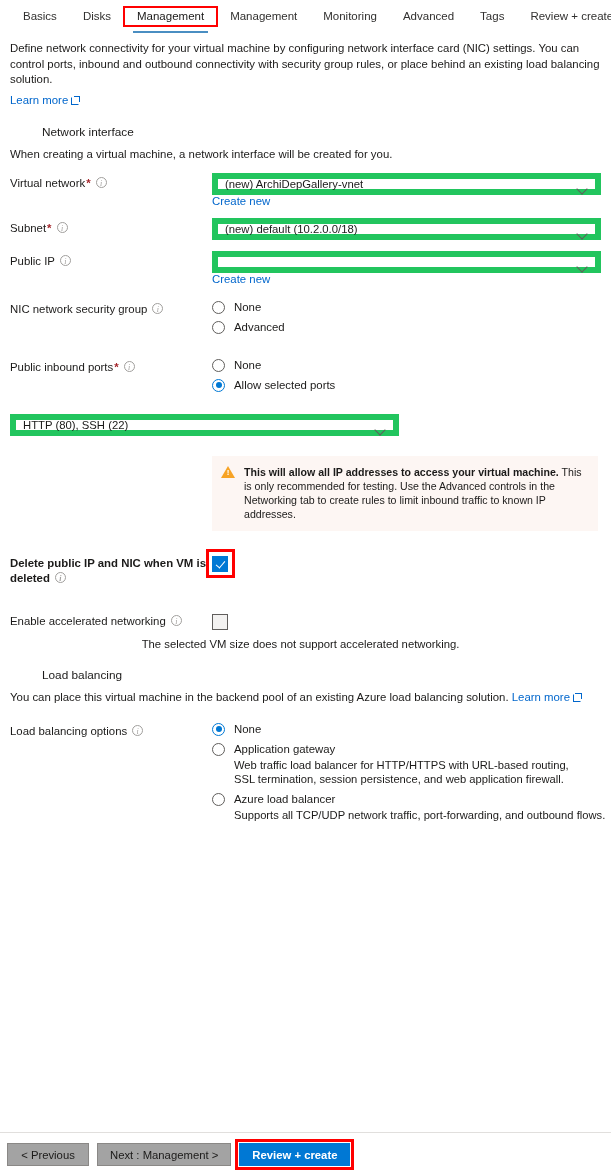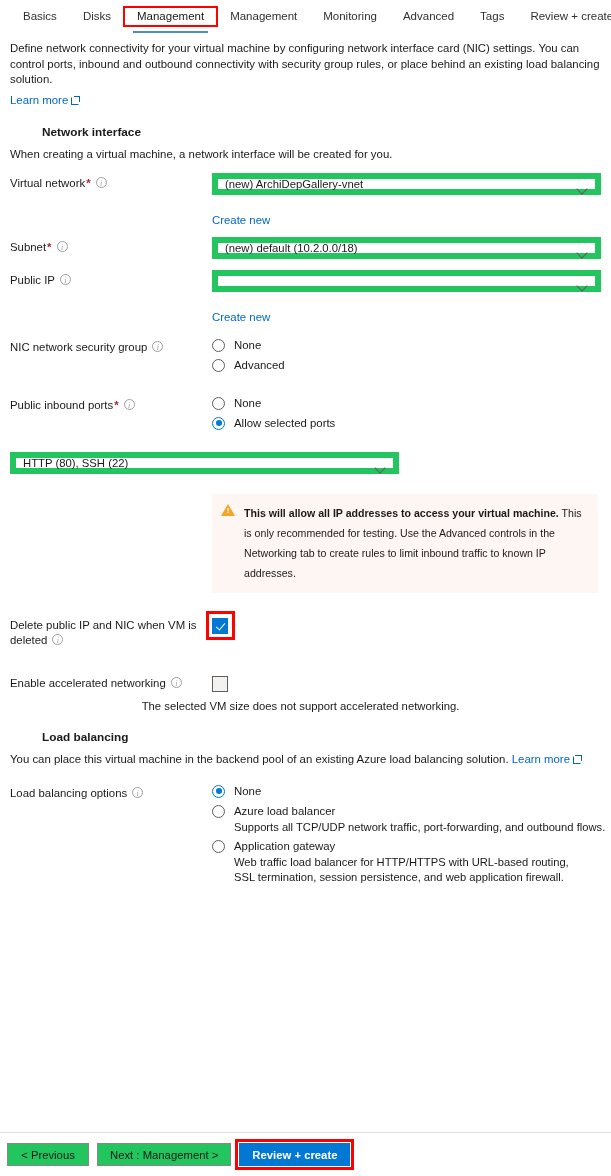--- a/index.html
+++ b/index.html
@@ -79,21 +79,21 @@
     position: absolute; left: 2.5px; top: 0;
     width: 5.5px; height: 5.5px;
     border-top: 1px solid #0066cc;
     border-right: 1px solid #0066cc;
   }
   .learn-block { margin-top: 2px; }
 
   
   .section-title {
     font-size: 11.8px;
-    font-weight: bold;
+    font-weight: normal;
     color: #1b1a19;
     margin: 17px 10px 0 10px;
     padding-left: 32px;
   }
   .section-sub {
     font-size: 11.4px;
     color: #1b1a19;
     margin: 8px 10px 0 10px;
     line-height: 15px;
   }
@@ -150,21 +150,21 @@
     cursor: pointer;
   }
   .chev {
     position: absolute;
     right: 9px; top: 6px;
     width: 8px; height: 8px;
     border-right: 1.2px solid #605e5c;
     border-bottom: 1.2px solid #605e5c;
     transform: rotate(45deg);
   }
-  .create-new { margin-top: 19px; display: block; }
+  .create-new { margin-top: 0; display: block; }
 
   
   .radio-group { padding-top: 1px; }
   .radio-item {
     display: flex;
     align-items: flex-start;
     margin-bottom: 5px;
     cursor: pointer;
   }
   .radio {
@@ -225,21 +225,21 @@
     left: 0; right: 0; top: 2px;
     text-align: center;
     font-size: 8px;
     font-weight: bold;
     color: #ffffff;
     line-height: 10px;
   }
   .warn-text {
     margin-left: 9px;
     font-size: 10.6px;
-    line-height: 20px;
+    line-height: 14px;
     color: #1b1a19;
   }
   .warn-text b { font-weight: bold; }
 
   
   .cb-row { display: flex; align-items: flex-start; margin-left: 10px; }
   .cb-shell { position: relative; width: 36px; flex: 0 0 36px; }
   .checkbox {
     width: 16px; height: 16px;
     border: 1px solid #605e5c;
@@ -283,21 +283,21 @@
     border-top: 1px solid #e1dfdd;
     display: flex;
     align-items: center;
     padding-left: 7px;
     gap: 8px;
   }
   .btn {
     height: 23px;
     min-width: 82px;
     border: 1px solid #8a8886;
-    background: #22c55e;
+    background: #a3a3a3;
     font-size: 11.3px;
     color: #1b1a19;
     display: flex;
     align-items: center;
     justify-content: center;
     padding: 0 12px;
     cursor: pointer;
     font-family: "Liberation Sans", sans-serif;
   }
   .btn.primary {
@@ -438,21 +438,21 @@
   <div class="warn-wrap">
     <div class="warn">
       <span class="warn-ico"></span>
       <div class="warn-text">
         <b>This will allow all IP addresses to access your virtual machine.</b>
         <span>This is only recommended for testing.  Use the Advanced controls in the Networking tab to create rules to limit inbound traffic to known IP addresses.</span>
       </div>
     </div>
   </div>
 
-  <div class="cb-row" style="margin-top:25px;">
+  <div class="cb-row" style="margin-top:25px;font-weight:bold;">
     <div class="row-label" style="padding-top:0;">
       <span>Delete public IP and NIC when VM is deleted</span><span class="info-ico"></span>
     </div>
     <div class="cb-shell">
       <span class="checkbox checked"></span>
       <span class="cb-annot"></span>
     </div>
   </div>
 
   <div class="cb-row" style="margin-top:28px;">
@@ -477,30 +477,30 @@
     </div>
     <div class="row-control radio-group">
       <div class="radio-item">
         <span class="radio checked"></span>
         <div>
           <div class="radio-text">None</div>
         </div>
       </div>
       <div class="radio-item">
         <span class="radio"></span>
+        <div style="margin-left:9px; max-width:352px;">
+          <div class="radio-text" style="margin-left:0;">Application gateway</div>
+          <div class="radio-desc">Web traffic load balancer for HTTP/HTTPS with URL-based routing, SSL termination, session persistence, and web application firewall.</div>
+        </div>
+      </div>
+      <div class="radio-item">
+        <span class="radio"></span>
         <div style="margin-left:9px;">
           <div class="radio-text" style="margin-left:0;">Azure load balancer</div>
           <div class="radio-desc">Supports all TCP/UDP network traffic, port-forwarding, and outbound flows.</div>
-        </div>
-      </div>
-      <div class="radio-item">
-        <span class="radio"></span>
-        <div style="margin-left:9px; max-width:352px;">
-          <div class="radio-text" style="margin-left:0;">Application gateway</div>
-          <div class="radio-desc">Web traffic load balancer for HTTP/HTTPS with URL-based routing, SSL termination, session persistence, and web application firewall.</div>
         </div>
       </div>
     </div>
   </div>
 
   <div class="footer">
     <button class="btn">&lt; Previous</button>
     <button class="btn">Next : Management &gt;</button>
     <span class="btn-annot-wrap">
       <button class="btn primary">Review + create</button>

